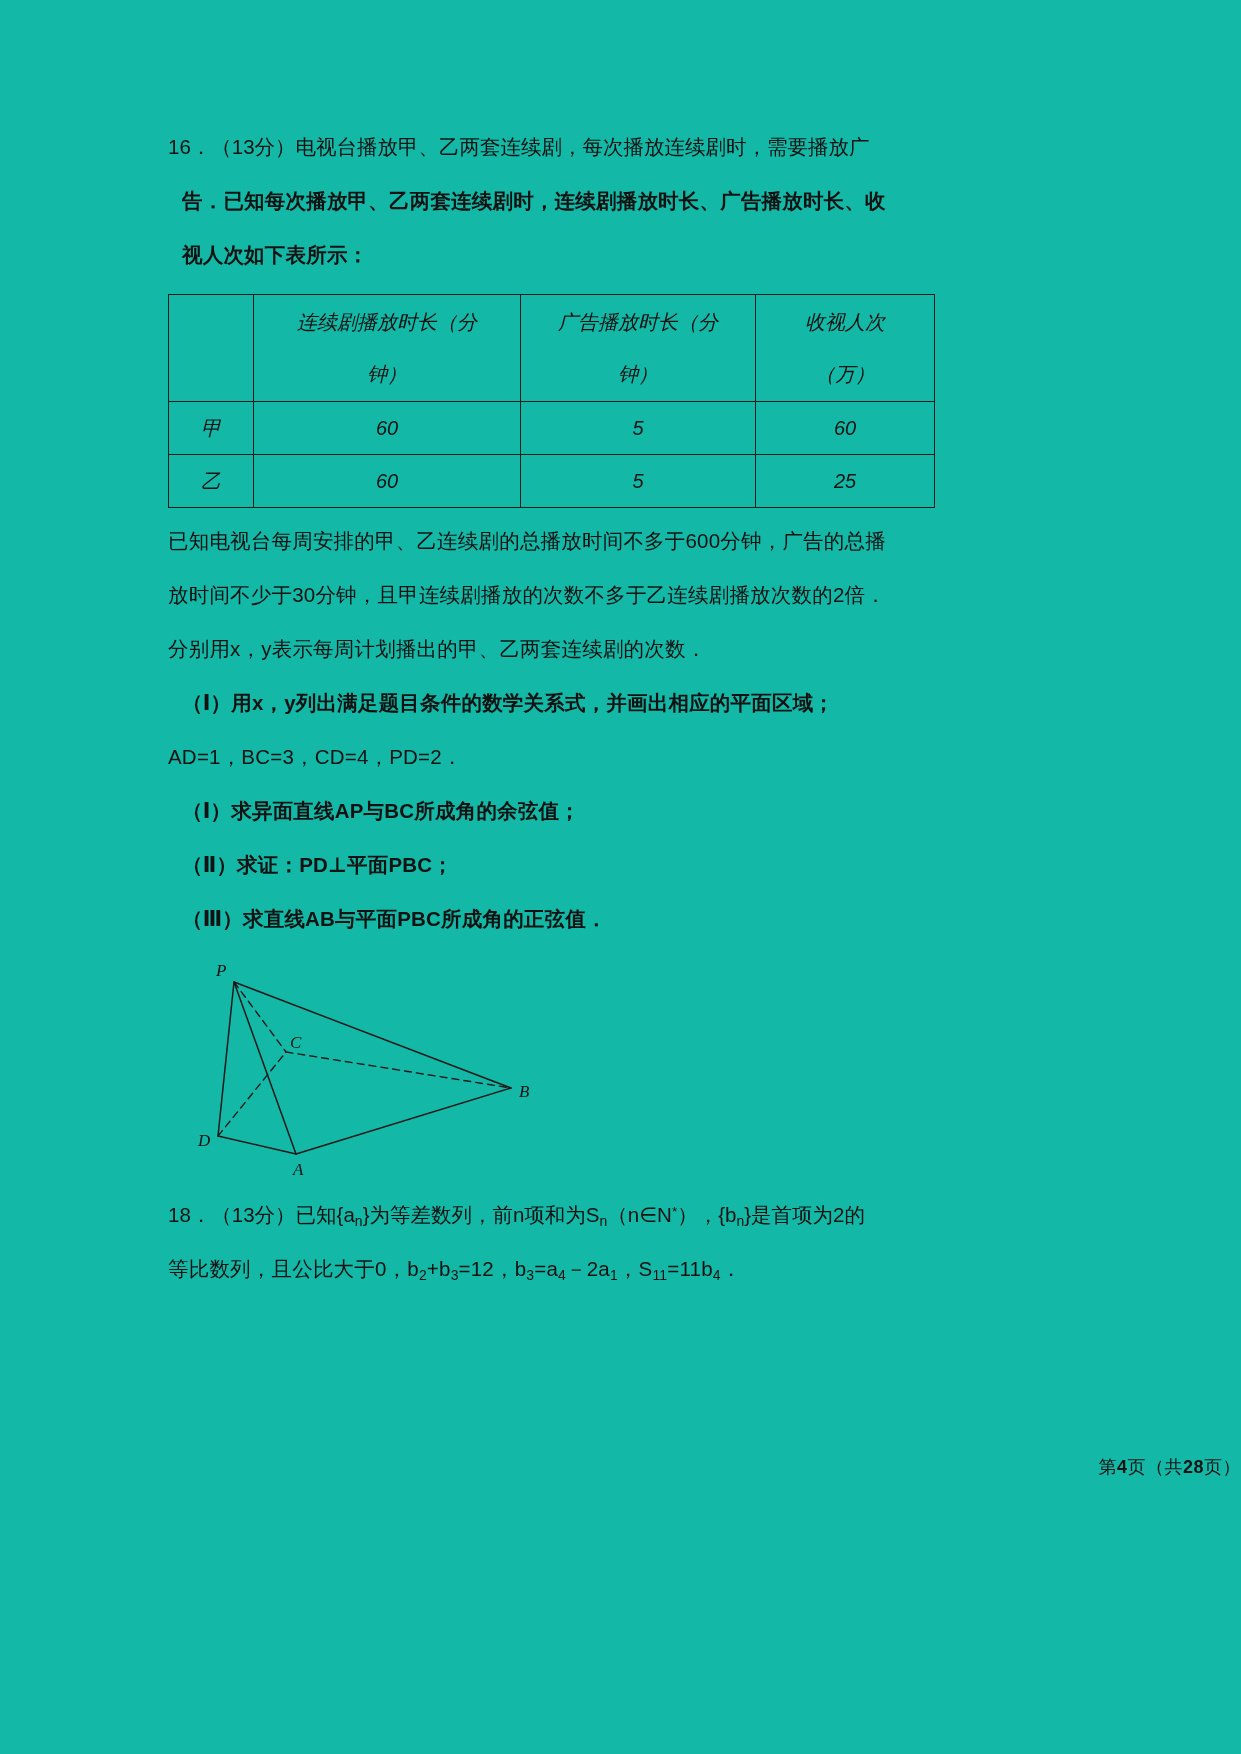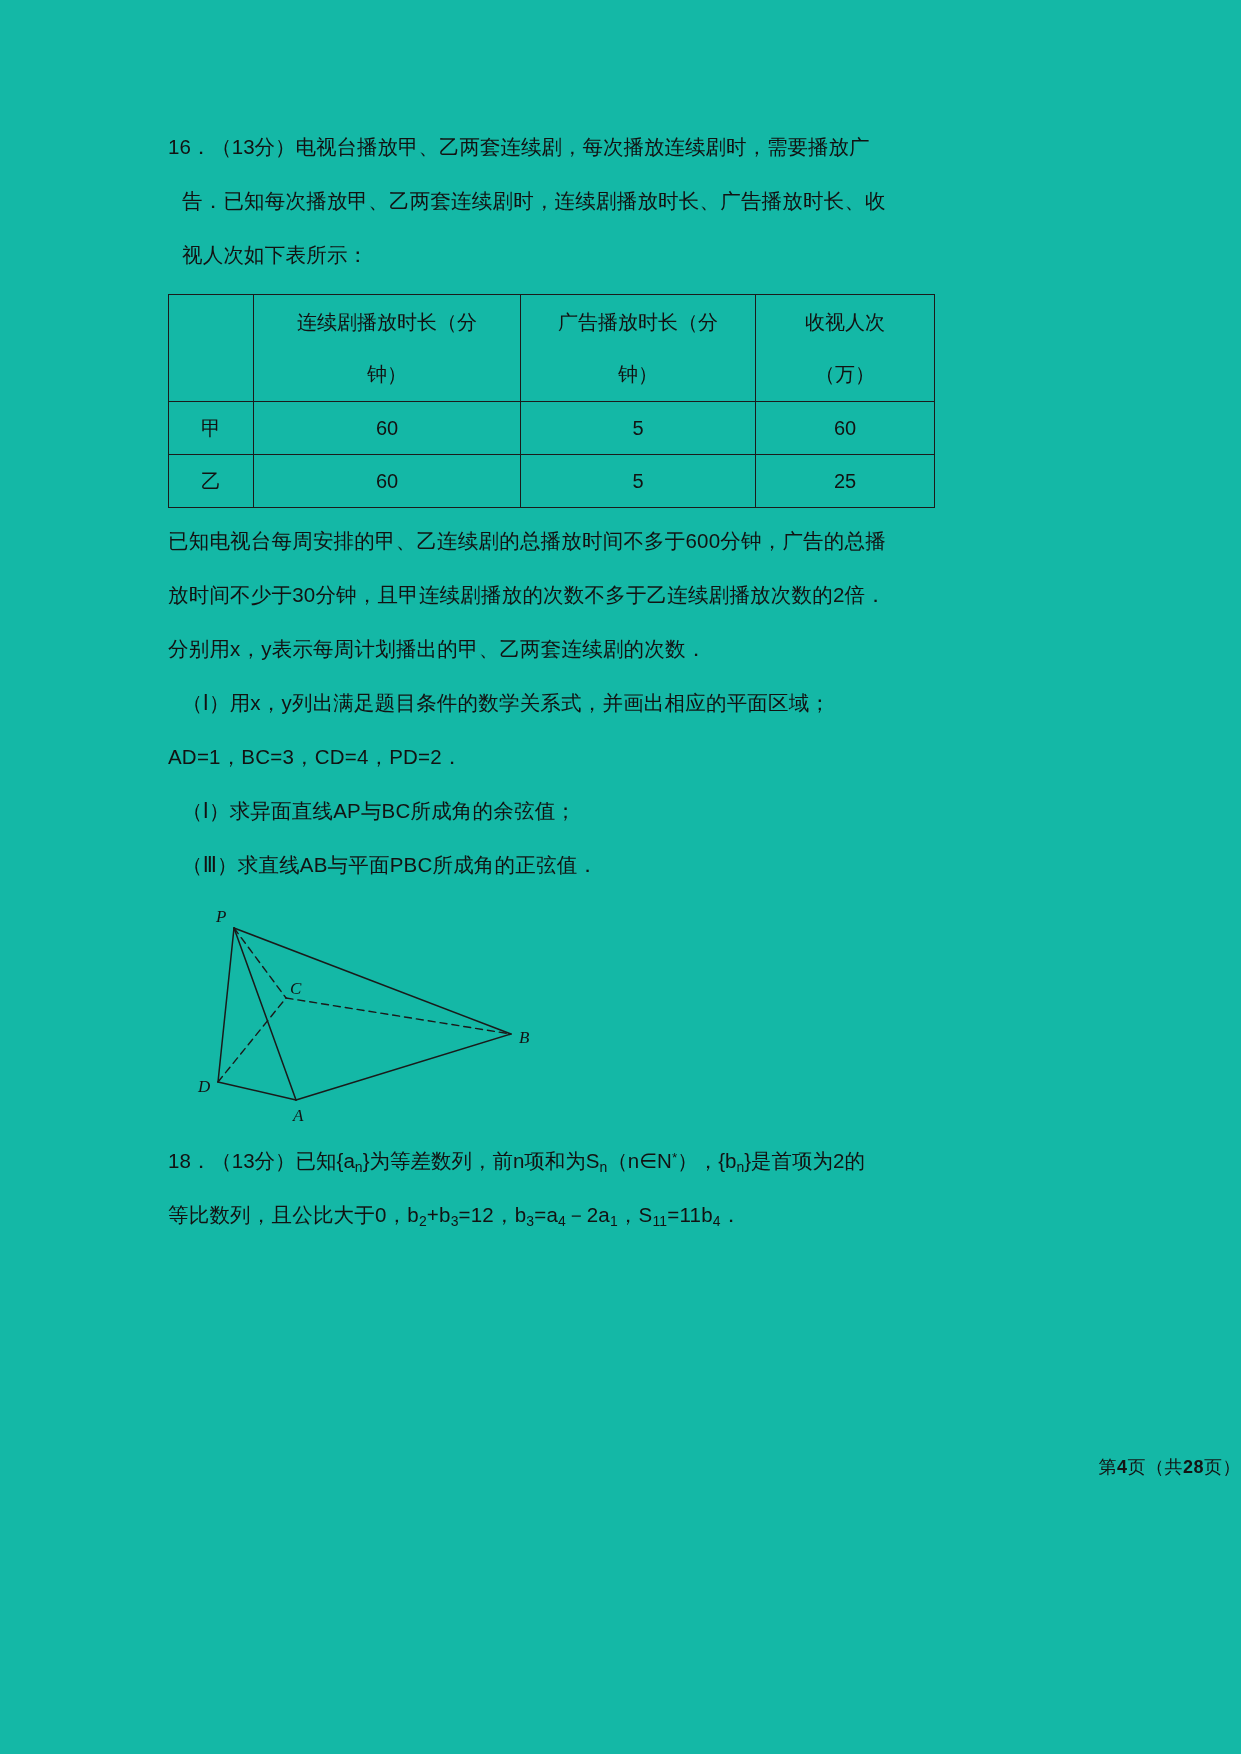--- a/index.html
+++ b/index.html
@@ -30,31 +30,32 @@
   
   .para{
     font-size:20.5px;
     line-height:54px;
     letter-spacing:0.2px;
     color:#121212;
     text-align:justify;
     margin:0;
     white-space:normal;
   }
-  .indent-sub{ padding-left:14px; }
+  .indent-sub{ padding-left:14px;font-weight:bold; }
   .num-lead{ letter-spacing:0; }
 
   .blk{ margin:0; }
 
   
   table.qtable{
     border-collapse:collapse;
     width:730px;
     margin:12px 0 6px 0;
     table-layout:fixed;
+    font-style:italic;
   }
   table.qtable td{
     border:1.1px solid #1b1b1b;
     text-align:center;
     vertical-align:middle;
     font-size:20px;
     line-height:52px;
     color:#121212;
     padding:0 4px;
   }
@@ -137,20 +138,21 @@
 
       <p class="para">已知电视台每周安排的甲、乙连续剧的总播放时间不多于600分钟，广告的总播</p>
       <p class="para">放时间不少于30分钟，且甲连续剧播放的次数不多于乙连续剧播放次数的2倍．</p>
       <p class="para">分别用x，y表示每周计划播出的甲、乙两套连续剧的次数．</p>
       <p class="para indent-sub">（Ⅰ）用x，y列出满足题目条件的数学关系式，并画出相应的平面区域；</p>
     </div>
 
     <div class="blk">
       <p class="para">AD=1，BC=3，CD=4，PD=2．</p>
       <p class="para indent-sub">（Ⅰ）求异面直线AP与BC所成角的余弦值；</p>
+      <p class="para indent-sub">（Ⅱ）求证：PD⊥平面PBC；</p>
       <p class="para indent-sub">（Ⅲ）求直线AB与平面PBC所成角的正弦值．</p>
 
       <div class="figwrap">
         <svg width="400" height="220" viewBox="0 0 400 220">
 
           <g stroke="#1a1a1a" stroke-width="1.5" fill="none" stroke-linecap="round">
 
             <line x1="48" y1="18" x2="32" y2="172"></line>
 
             <line x1="48" y1="18" x2="110" y2="190"></line>

